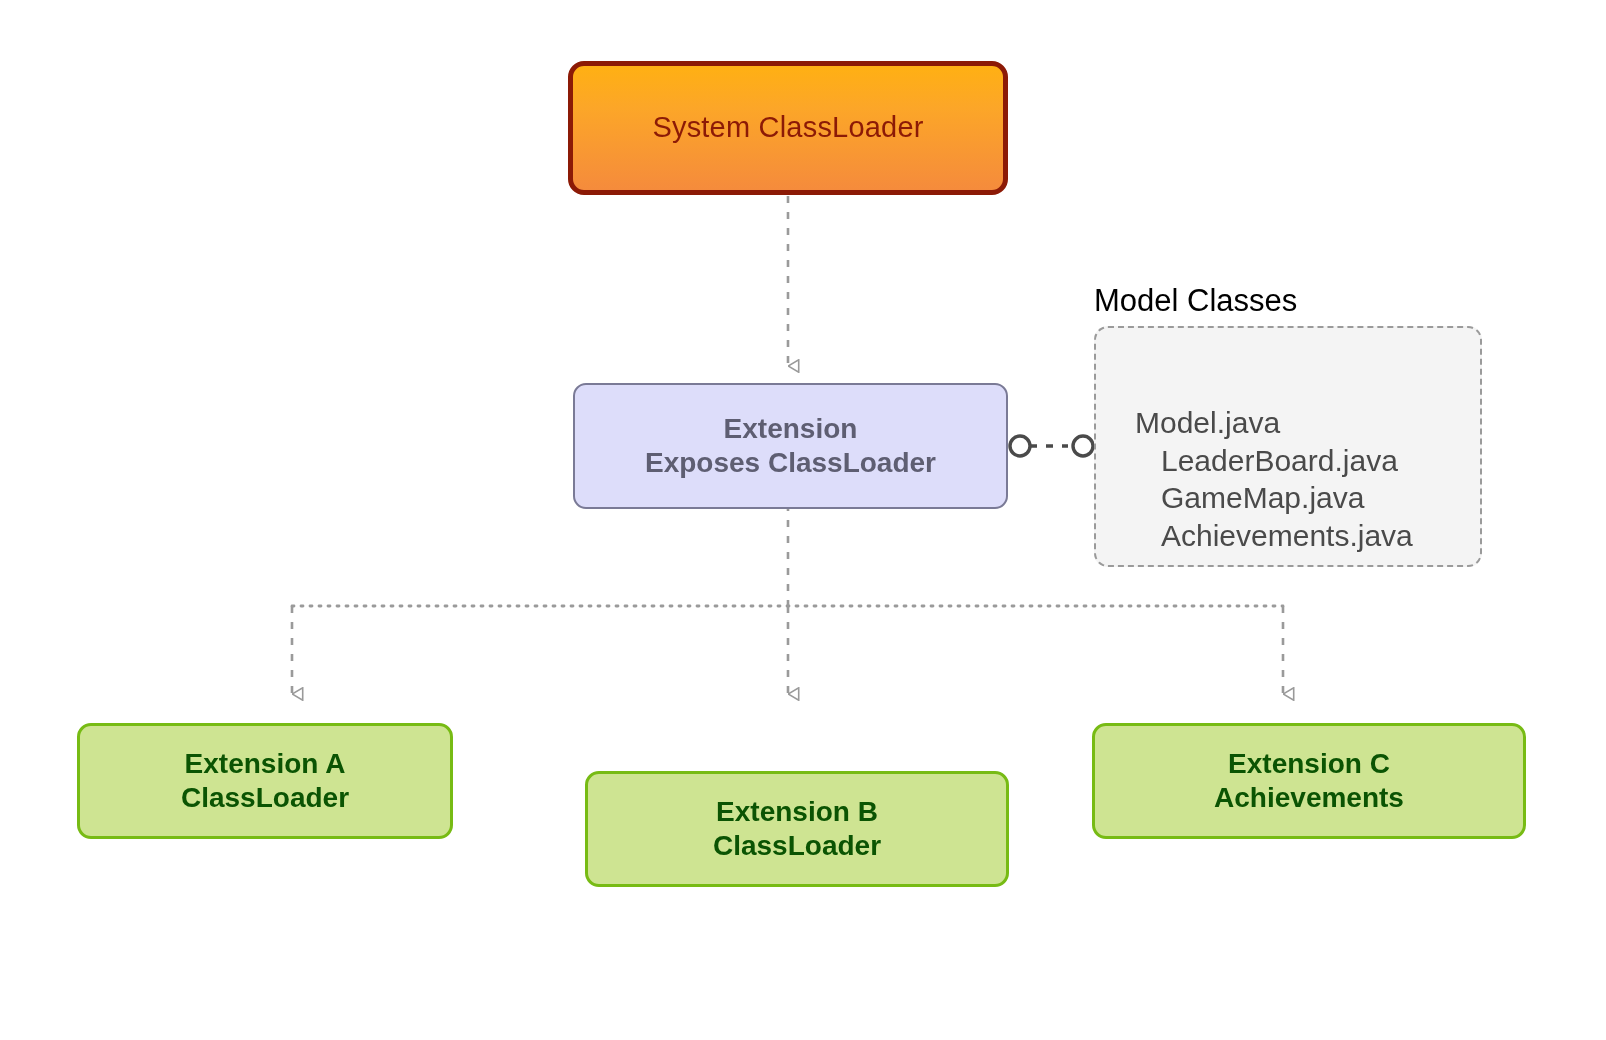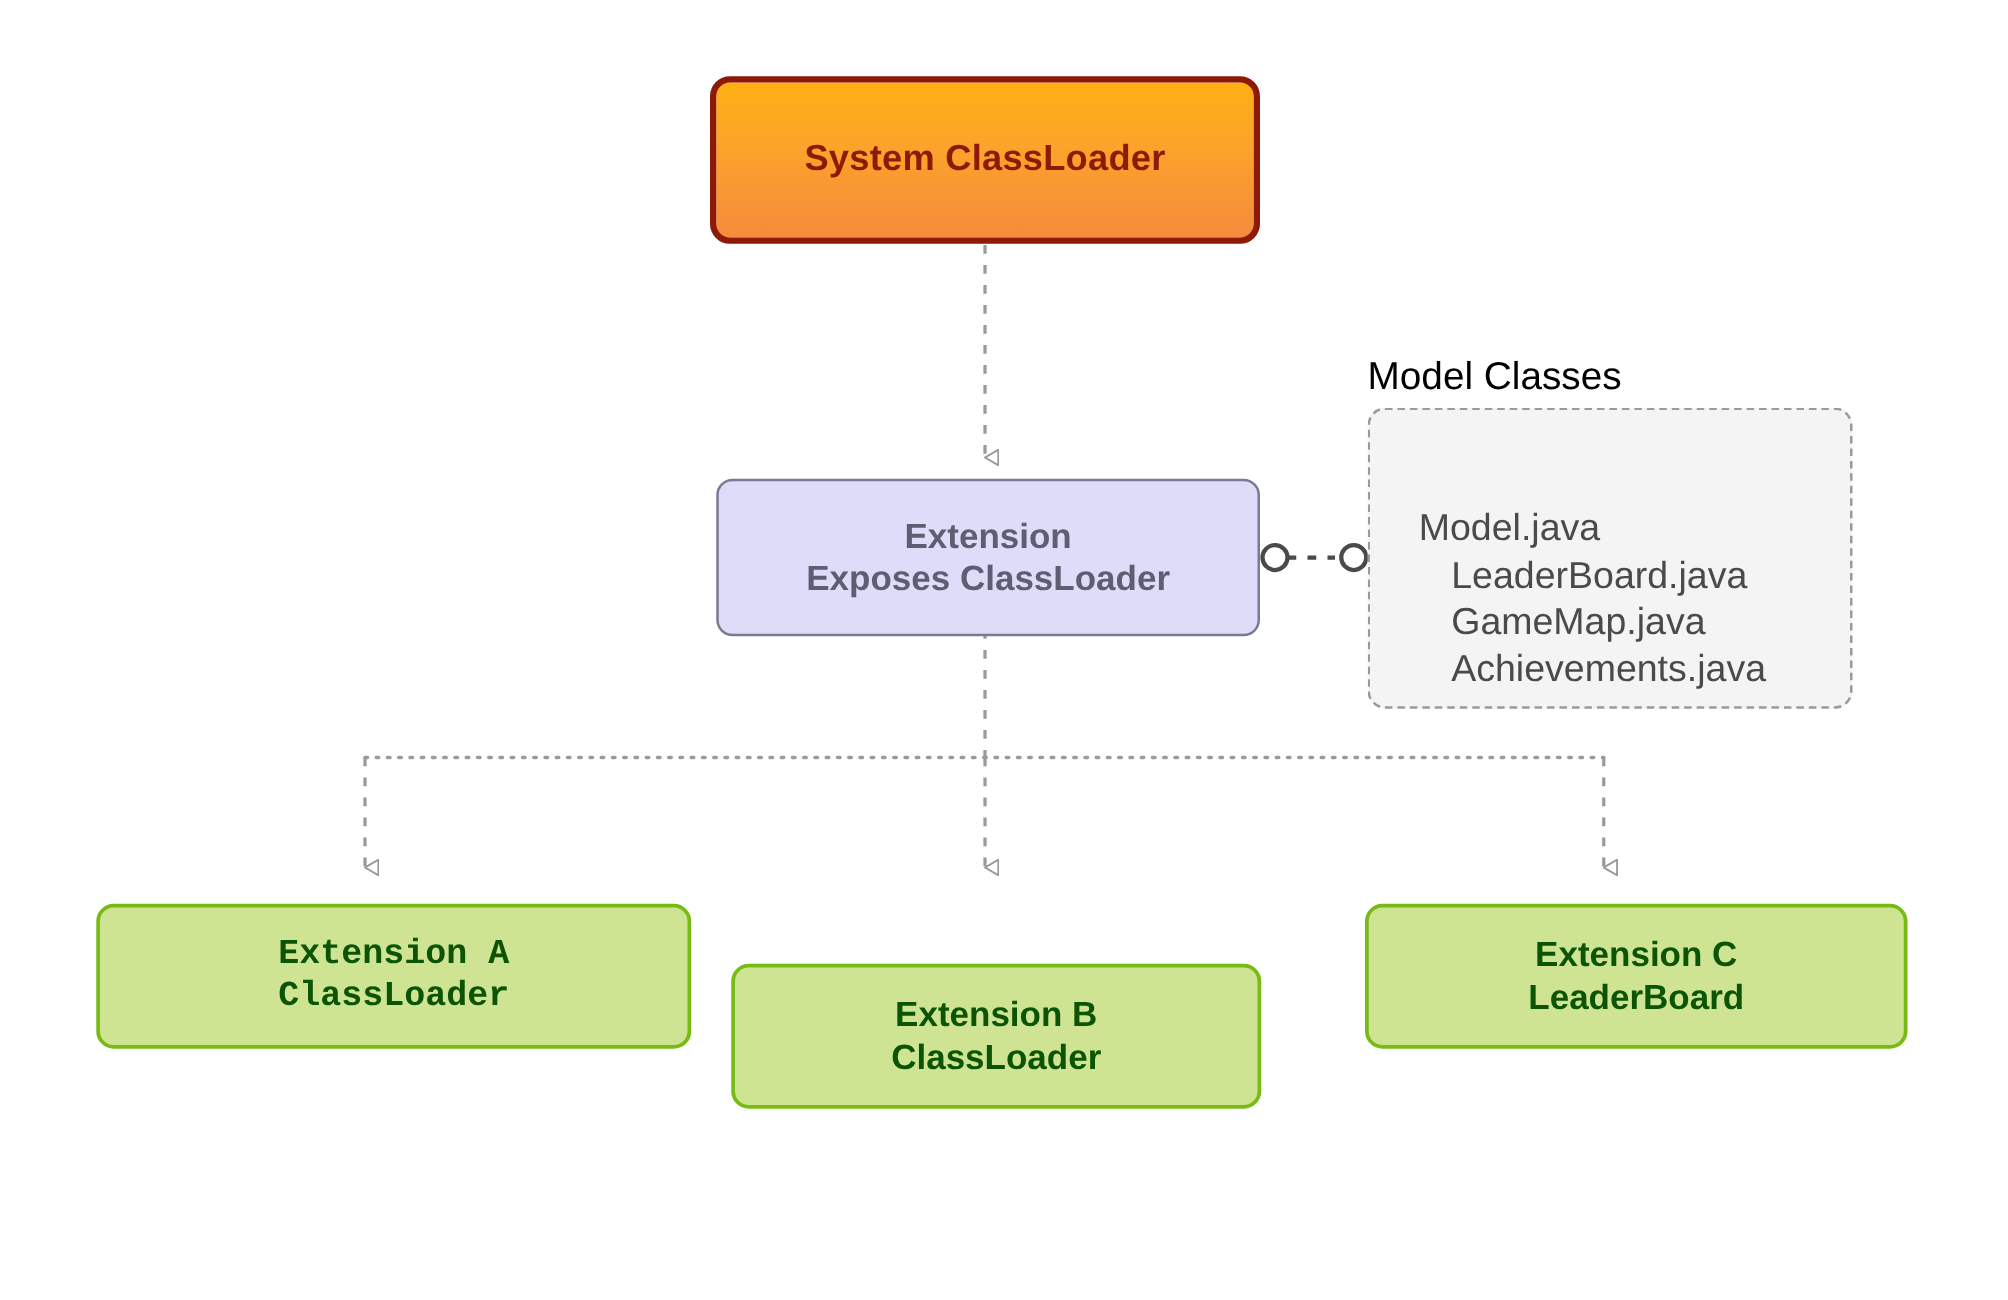--- a/index.html
+++ b/index.html
@@ -41,21 +41,21 @@
   #node-system {
     left: 568px;
     top: 61px;
     width: 440px;
     height: 134px;
     border: 5px solid #8c1a06;
     border-radius: 16px;
     background: linear-gradient(180deg, #ffb013 0%, #fca628 34%, #f58b3c 100%);
     color: #8c1a06;
     font-size: 29px;
-    font-weight: bold;
+    font-weight: normal;
     letter-spacing: .2px;
     z-index: 3;
   }
 
   
   #node-shared {
     left: 573px;
     top: 383px;
     width: 435px;
     height: 126px;
@@ -73,21 +73,21 @@
     top: 723px;
     height: 116px;
     border: 3px solid #77bb14;
     border-radius: 14px;
     background: #cee492;
     color: #0b5403;
     font-size: 28px;
     font-weight: bold;
     z-index: 3;
   }
-  #node-ext-a { left: 77px;   width: 476px; font-family: Liberation Mono, monospace; }
+  #node-ext-a { left: 77px;   width: 376px; }
   #node-ext-b { left: 585px;  width: 424px; margin-top: 48px; }
   #node-ext-c { left: 1092px; width: 434px; }
 
   
   #model-label {
     position: absolute;
     left: 1094px;
     top: 283px;
     font-size: 31px;
     color: #000000;
@@ -162,21 +162,21 @@
   <div class="node" id="node-shared">Extension
 Exposes ClassLoader</div>
 
   <div class="node leaf" id="node-ext-a">Extension A
 ClassLoader</div>
 
   <div class="node leaf" id="node-ext-b">Extension B
 ClassLoader</div>
 
   <div class="node leaf" id="node-ext-c">Extension C
-LeaderBoard</div>
+Achievements</div>
 
   <div id="model-label">Model Classes</div>
 
   <div id="model-box"></div>
 
   <div id="model-list">
     <span>Model.java</span>
     <span class="indented">LeaderBoard.java
 GameMap.java
 Achievements.java</span>

